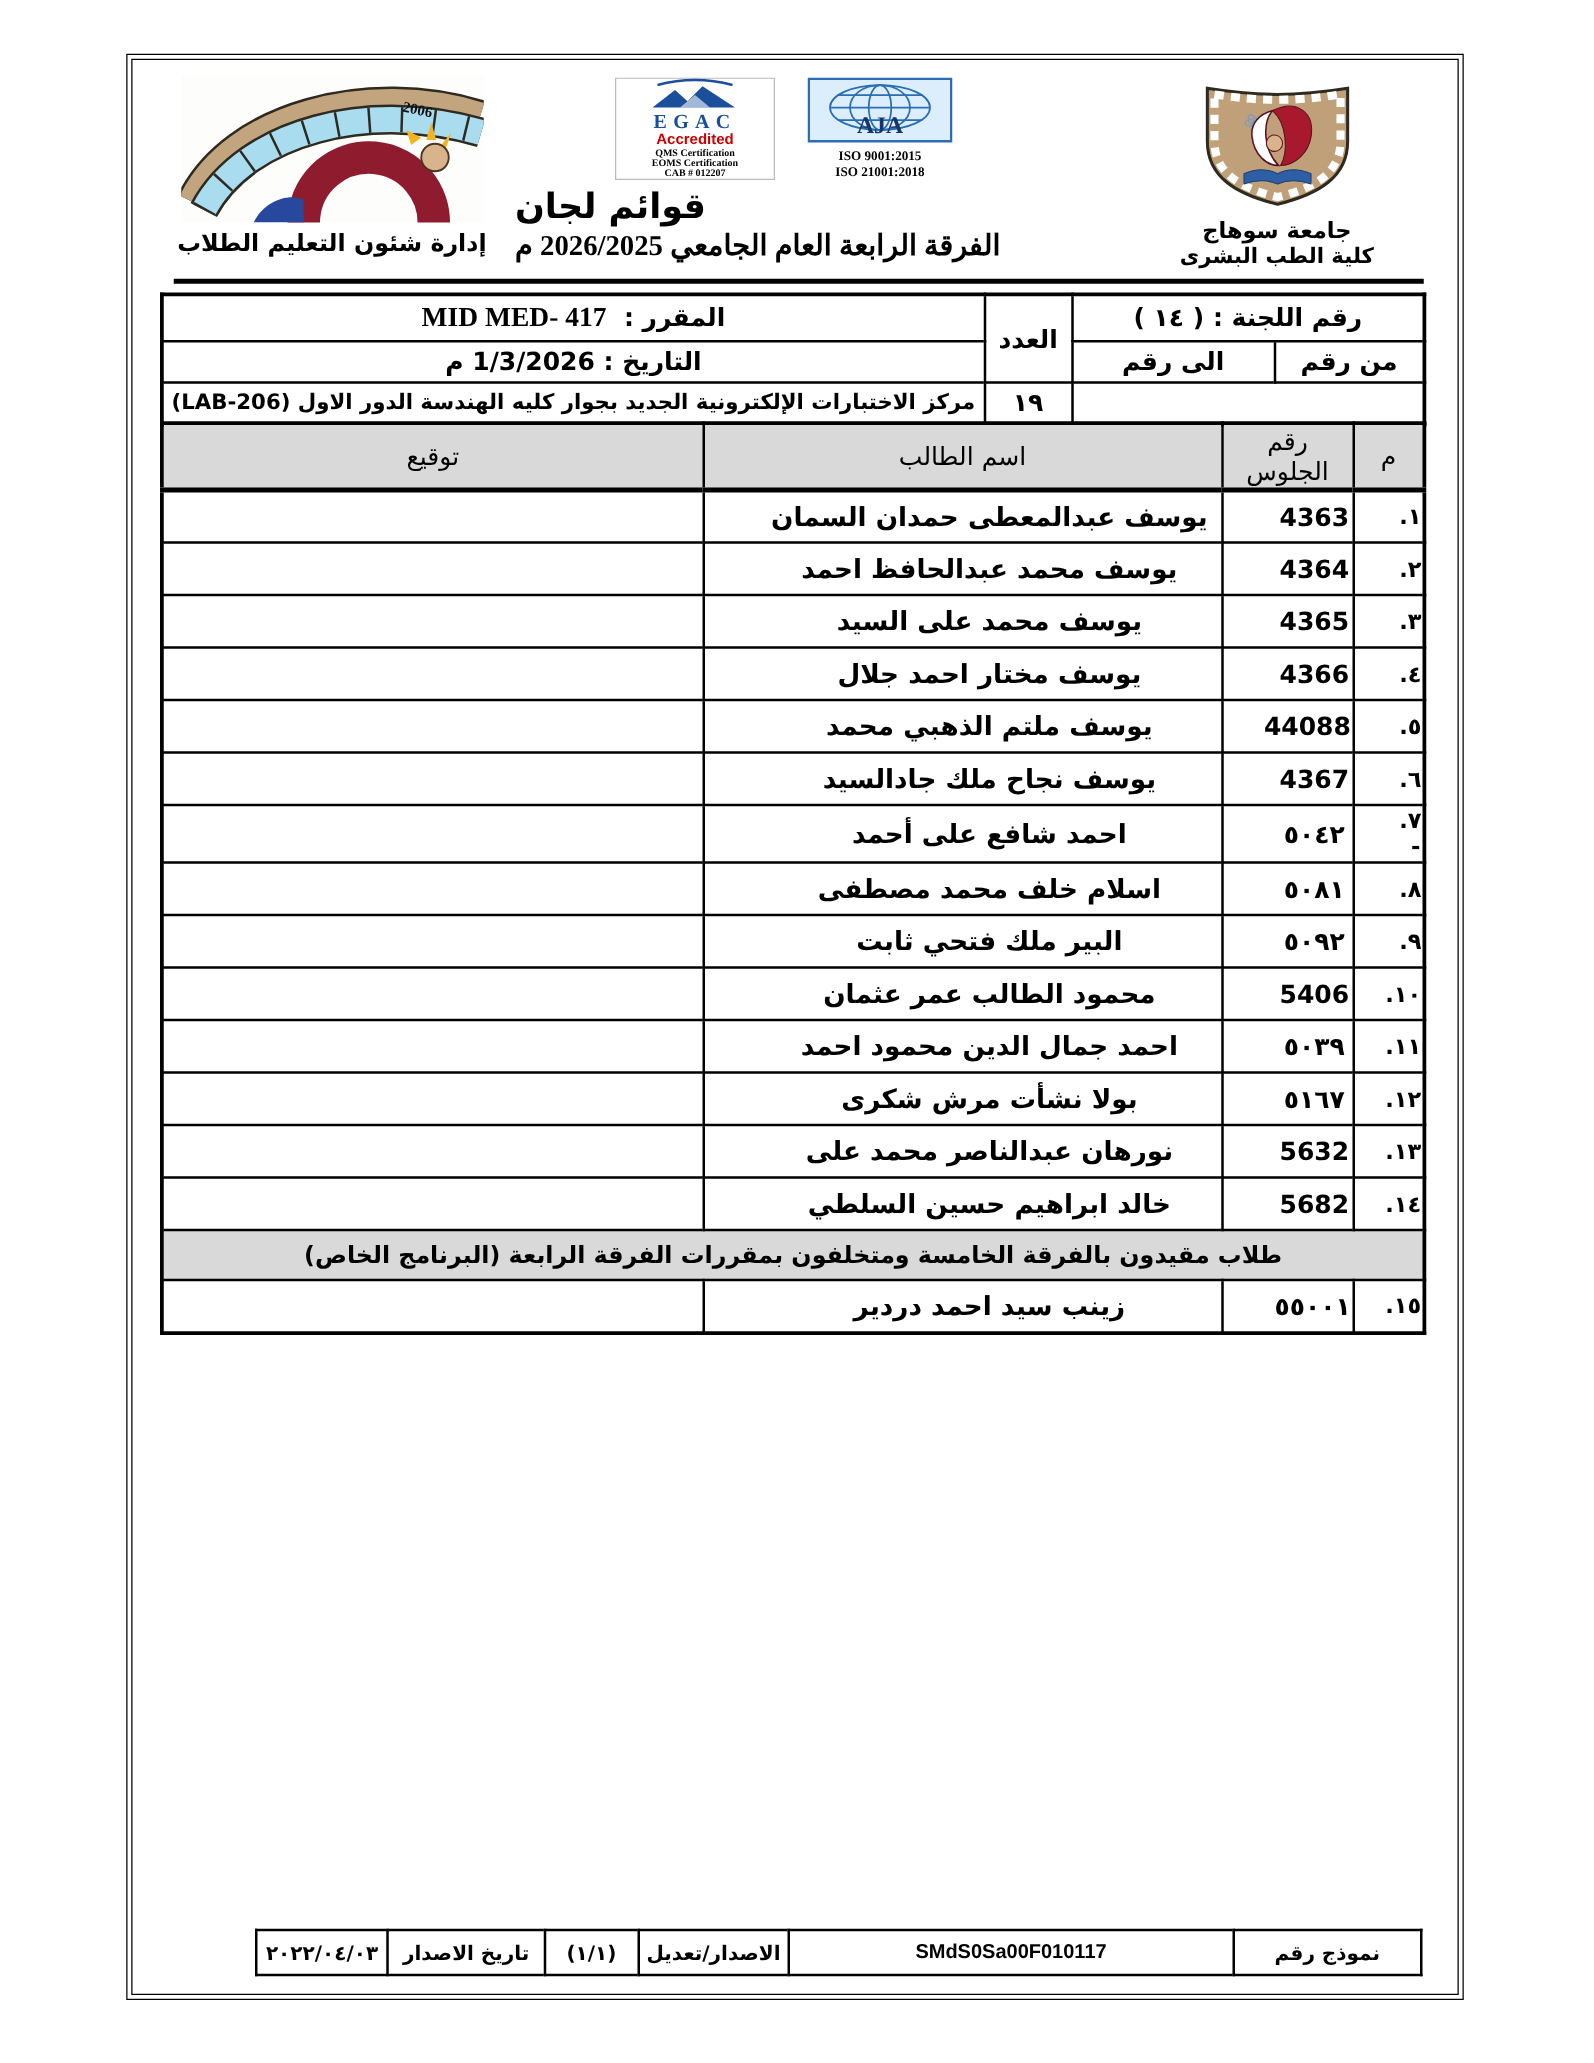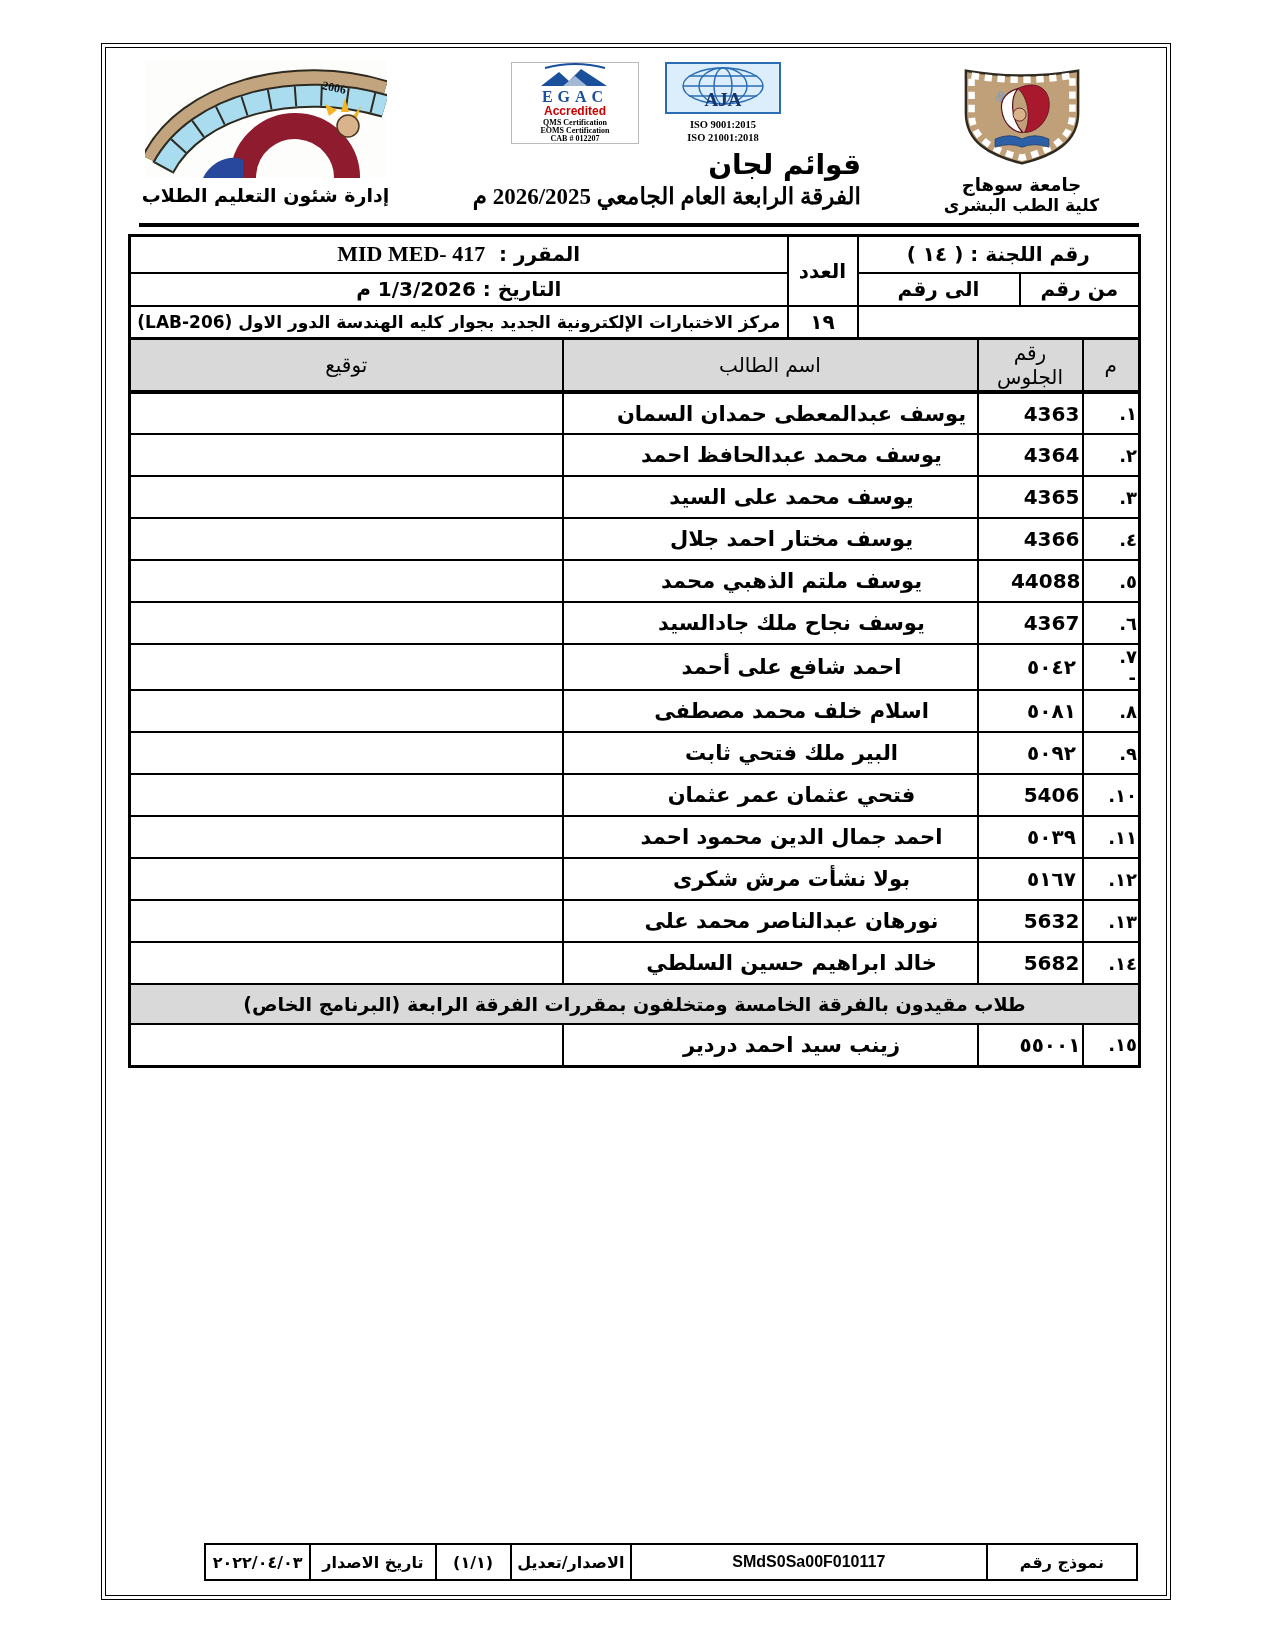--- a/index.html
+++ b/index.html
@@ -8,21 +8,21 @@
     width:1275px; height:1650px; background:#ffffff; position:relative;
     font-family:"DejaVu Sans", sans-serif; color:#000;
   }
   .frame {
     position:absolute; left:105px; top:47px; width:1062px; height:1549px;
     background:#fff; border:1px solid #000; outline:1px solid #000; outline-offset:3px;
     direction:rtl;
   }
   
   .hdr-left  { position:absolute; left:32px;  top:12px; width:255px; text-align:center; direction:rtl; }
-  .hdr-center{ position:absolute; left:325px; top:14px; width:430px; text-align:right; direction:rtl; }
+  .hdr-center{ position:absolute; left:306px; top:14px; width:430px; text-align:left; direction:rtl; }
   .hdr-right { position:absolute; right:52px; top:16px; width:185px; text-align:center; direction:rtl; }
   .badges { display:flex; direction:ltr; justify-content:center; align-items:flex-start; gap:26px; }
   .doc-title { font-size:28px; font-weight:bold; margin-top:4px; }
   .doc-subtitle { font-size:23px; font-weight:bold; margin-top:2px;font-family:Liberation Serif, serif; }
   .uni-line1 { font-size:18px; font-weight:bold; margin-top:4px; }
   .uni-line2 { font-size:17px; font-weight:bold; }
   .dept-caption { font-size:19px; font-weight:bold; margin-top:2px; }
   .header-rule { position:absolute; top:175px; left:33px; width:1000px; height:4px; background:#000; }
   
   table { border-collapse:collapse; table-layout:fixed; }
@@ -248,21 +248,21 @@
         </tr>
         <tr class="student-row">
           <td class="cell-no">٩.</td>
           <td class="cell-seat">٥٠٩٢</td>
           <td class="cell-name">البير ملك فتحي ثابت</td>
           <td class="cell-sign"></td>
         </tr>
         <tr class="student-row">
           <td class="cell-no">١٠.</td>
           <td class="cell-seat">5406</td>
-          <td class="cell-name">فتحي عثمان عمر عثمان</td>
+          <td class="cell-name">محمود الطالب عمر عثمان</td>
           <td class="cell-sign"></td>
         </tr>
         <tr class="student-row">
           <td class="cell-no">١١.</td>
           <td class="cell-seat">٥٠٣٩</td>
           <td class="cell-name">احمد جمال الدين محمود احمد</td>
           <td class="cell-sign"></td>
         </tr>
         <tr class="student-row">
           <td class="cell-no">١٢.</td>

